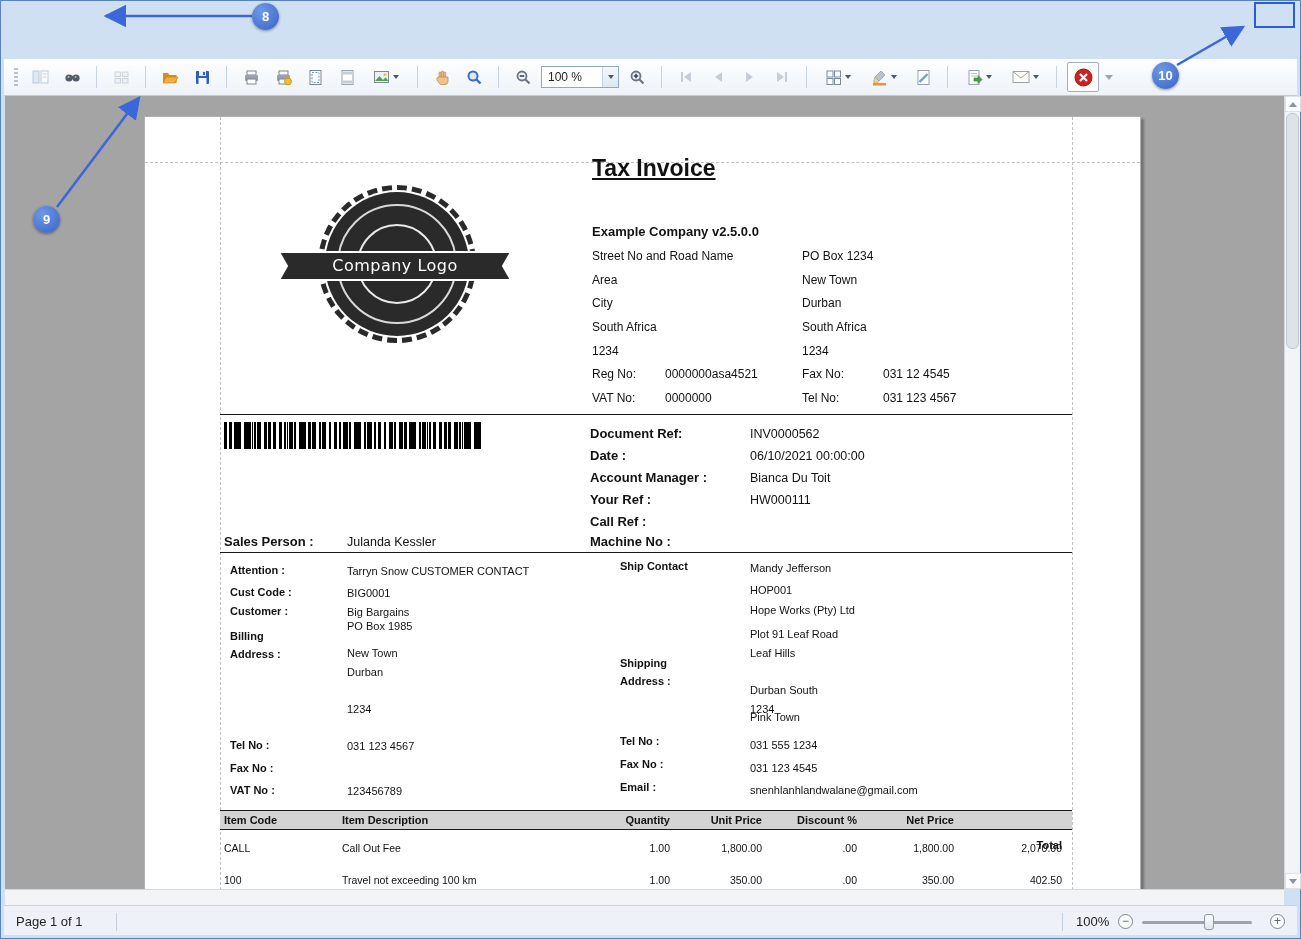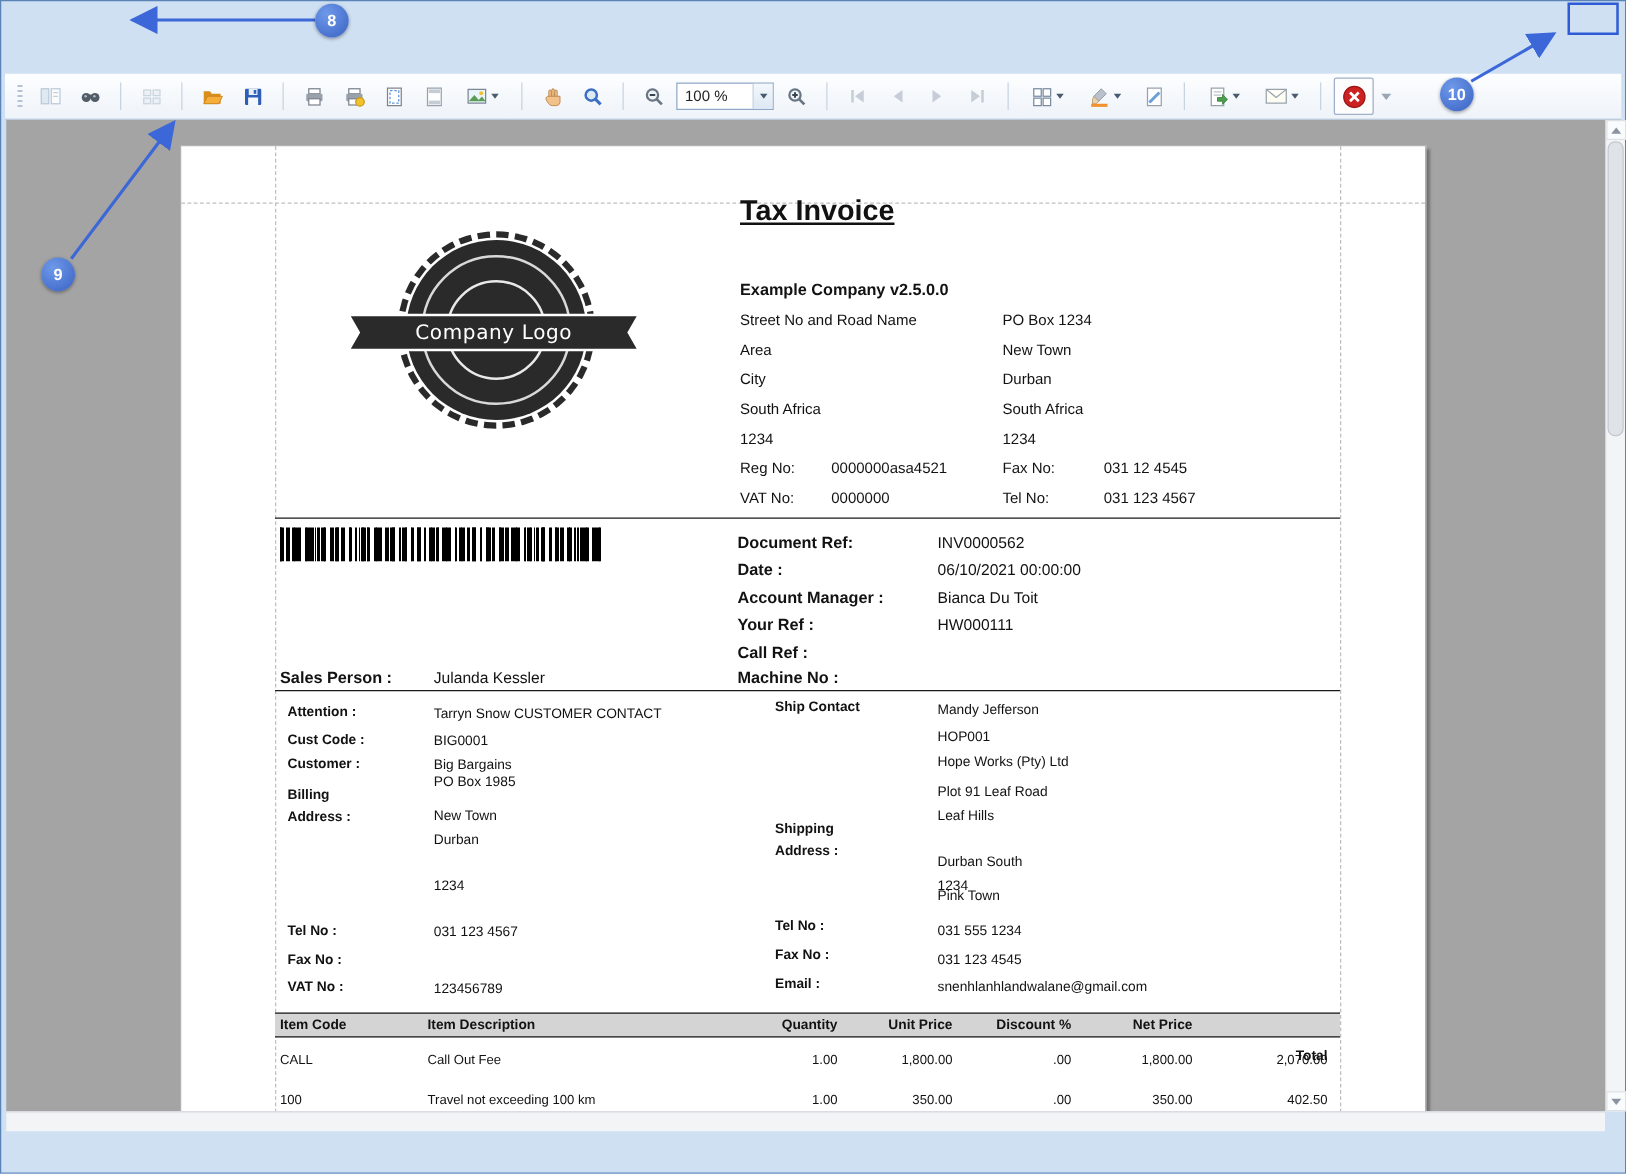--- a/index.html
+++ b/index.html
@@ -383,20 +383,31 @@
     <div class="sbtn" style="top:0;">
         <span class="tri-up"></span>
       </div>
     <div id="vthumb"></div>
     <div class="sbtn" style="bottom:0;">
         <span class="tri-dn"></span>
       </div>
   </div>
   <div id="hscroll"></div>
 
+  <div id="statusbar">
+    <div class="a" style="left:12px;top:8px;font-size:13px;color:#222;">Page 1 of 1</div>
+    <div class="ssep" style="left:112px;"></div>
+    <div class="ssep" style="left:1058px;"></div>
+    <div class="a" style="left:1072px;top:8px;font-size:13px;color:#222;">100%</div>
+    <div class="zbtn" style="left:1114px;">−</div>
+    <div id="sl-track">
+      <div id="sl-thumb"></div>
+    </div>
+    <div class="zbtn" style="left:1266px;">+</div>
+  </div>
 
 </div>
 
 <div id="hl-close"></div>
 
 <svg id="overlay" width="1301" height="939">
   <defs>
     <marker id="arr" markerWidth="9" markerHeight="9" refX="8" refY="4.5" orient="auto">
       <path d="M0,0 L9,4.5 L0,9 z" fill="#3b67d8"></path>
     </marker>

